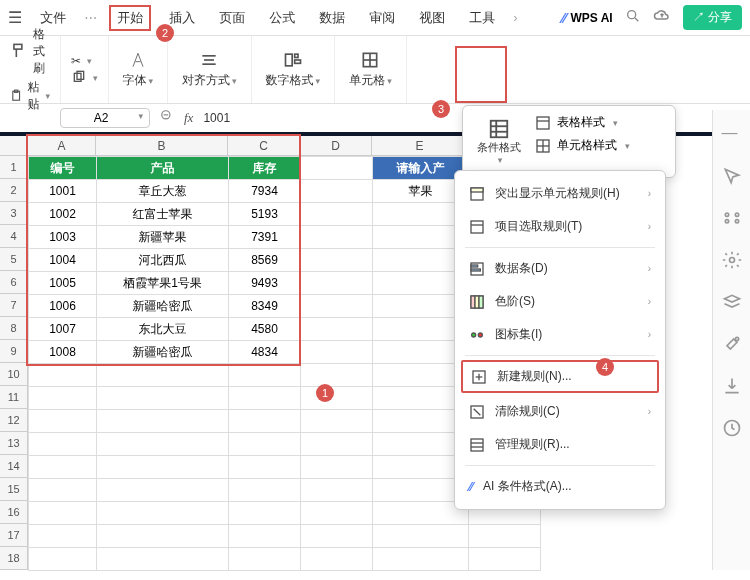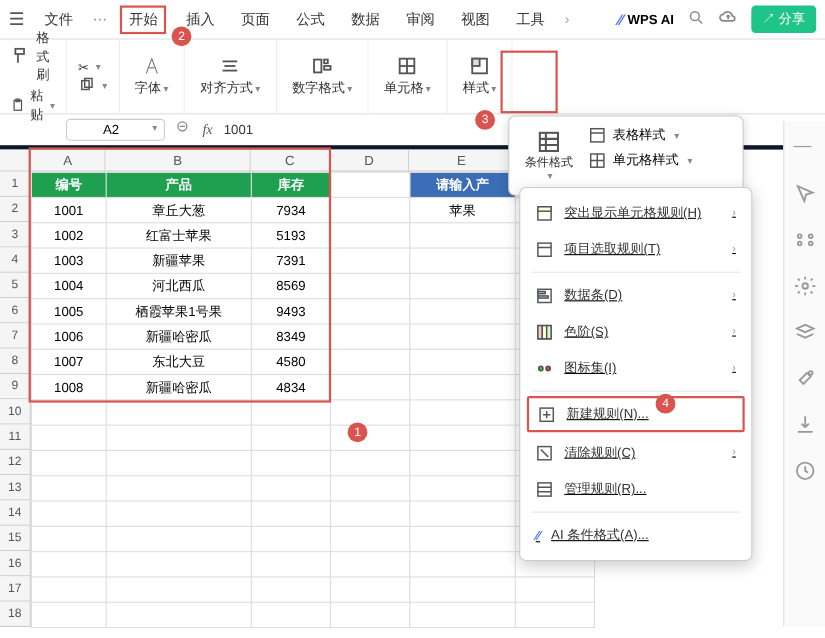--- a/index.html
+++ b/index.html
@@ -48,21 +48,21 @@
 
 .marker { position: absolute; width: 18px; height: 18px; border-radius: 50%; background: #d9534f; color: #fff; font-size: 11px; text-align: center; line-height: 18px; z-index: 100; }
 
 .style-popup { position: absolute; left: 462px; top: 105px; width: 214px; background: #fff; border: 1px solid #ccc; border-radius: 6px; box-shadow: 0 2px 10px rgba(0,0,0,0.15); padding: 8px; z-index: 50; }
 .style-popup .top-row { display: flex; gap: 8px; }
 .style-btn { display: flex; flex-direction: column; align-items: center; padding: 4px 6px; font-size: 11px; color: #333; }
 .style-btn svg { width: 22px; height: 22px; }
 .style-right-col { display: flex; flex-direction: column; gap: 6px; }
 .style-right-item { display: flex; align-items: center; gap: 6px; font-size: 12px; }
 
-.context-menu { position: absolute; left: 472px; top: 170px; width: 212px; background: #fff; border: 1px solid #ccc; border-radius: 6px; box-shadow: 0 4px 14px rgba(0,0,0,0.2); padding: 6px 0; z-index: 60; text-decoration: underline; }
+.context-menu { position: absolute; left: 454px; top: 170px; width: 212px; background: #fff; border: 1px solid #ccc; border-radius: 6px; box-shadow: 0 4px 14px rgba(0,0,0,0.2); padding: 6px 0; z-index: 60; }
 .context-item { display: flex; align-items: center; gap: 10px; padding: 8px 14px; font-size: 12px; color: #333; cursor: pointer; position: relative; }
 .context-item svg { width: 16px; height: 16px; flex-shrink: 0; }
 .context-sep { height: 1px; background: #e5e5e5; margin: 4px 10px; }
 .context-item.red-boxed { border: 2px solid #d9534f; margin: 2px 6px; padding: 6px 8px; border-radius: 2px; }
 .chev-right { margin-left: auto; color: #999; font-size: 10px; }
 
 .right-rail { position: absolute; right: 0; top: 110px; width: 38px; border-left: 1px solid #e0e0e0; display: flex; flex-direction: column; align-items: center; gap: 22px; padding-top: 14px; background: #fafafa; height: 460px; }
 .right-rail svg, .right-rail .rail-icon { width: 20px; height: 20px; color: #999; }
 
 .red-box-style { position: absolute; left: 455px; top: 46px; width: 52px; height: 57px; border: 2px solid #d9534f; pointer-events: none; z-index: 40; }
@@ -159,27 +159,20 @@
     <div class="label"><span>数字格式</span><span class="caret">▾</span></div>
   </div>
   <div class="tool-group">
     <svg viewBox="0 0 24 24" fill="none" stroke="#555" stroke-width="2">
         <rect x="4" y="4" width="16" height="16"></rect>
         <line x1="4" y1="12" x2="20" y2="12"></line>
         <line x1="12" y1="4" x2="12" y2="20"></line>
       </svg>
     <div class="label"><span>单元格</span><span class="caret">▾</span></div>
   </div>
-  <div class="tool-group">
-    <svg viewBox="0 0 24 24" fill="none" stroke="#555" stroke-width="2">
-        <rect x="4" y="4" width="16" height="16"></rect>
-        <rect x="4" y="4" width="8" height="8" fill="#ddd"></rect>
-      </svg>
-    <div class="label"><span>样式</span><span class="caret">▾</span></div>
-  </div>
 </div>
 <div class="red-box-style"></div>
 <div class="marker" style="left:432px;top:100px">3</div>
 
 <div class="namebox-row">
   <span class="namebox"><span>A2</span><span class="caret" style="position:absolute;right:6px">▾</span></span>
   <span style="color:#888">
     <svg viewBox="0 0 24 24" width="14" height="14" fill="none" stroke="currentColor" stroke-width="2">
         <circle cx="10" cy="10" r="7"></circle>
         <line x1="6" y1="10" x2="14" y2="10"></line>

